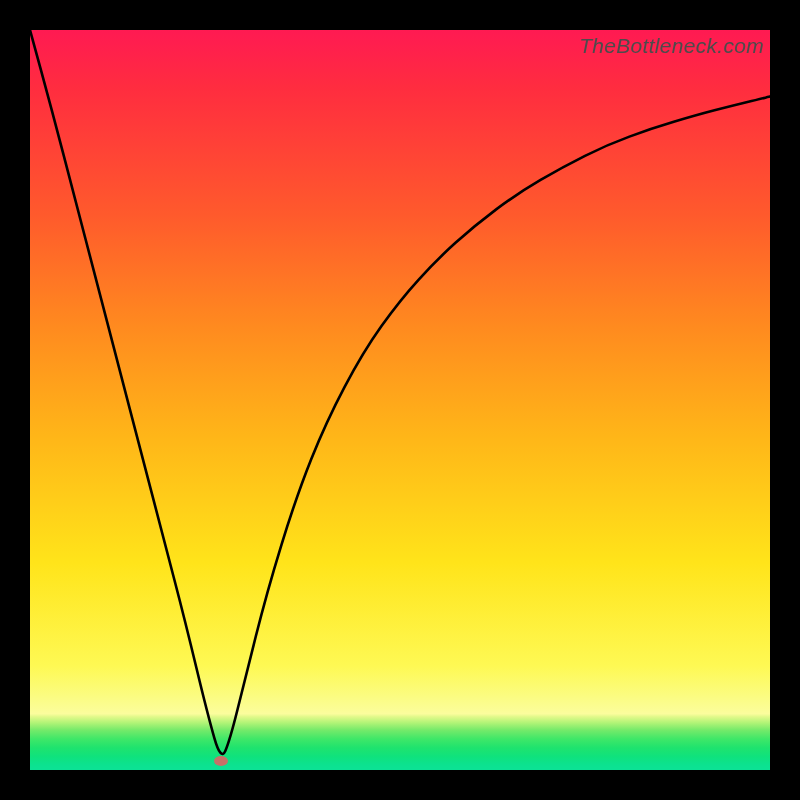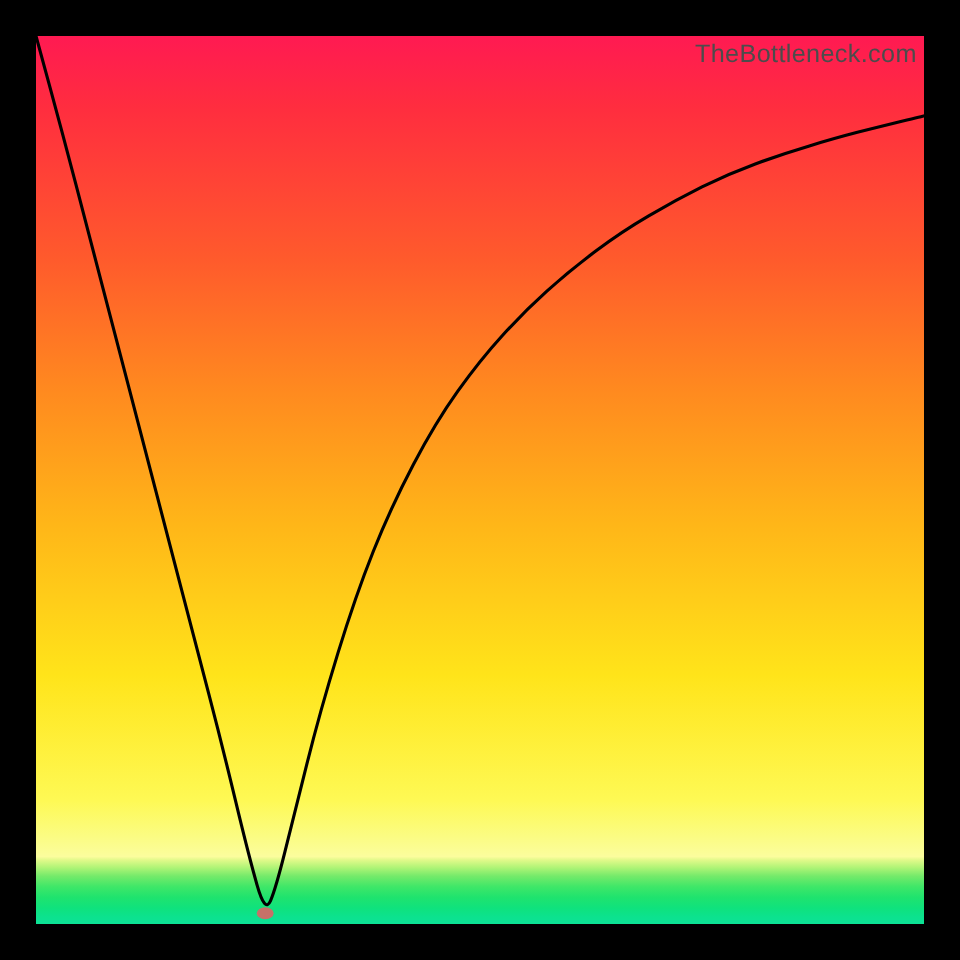--- a/index.html
+++ b/index.html
@@ -37,20 +37,21 @@
       #fbfd9d 92.4%,
       #e1f98a 92.8%,
       #b2f477 93.6%,
       #75ea6a 94.6%,
       #3fe768 95.8%,
       #1fe36e 97%,
       #0fe27d 98.2%,
       #0ce28e 99.2%,
       #0ce296 100%
     );
+    font-style: italic;
   }
   .watermark {
     position: absolute;
     top: 4px;
     right: 6px;
     color: #4c4c4c;
     font-size: 21px;
     font-weight: 500;
     letter-spacing: 0.3px;
     user-select: none;

